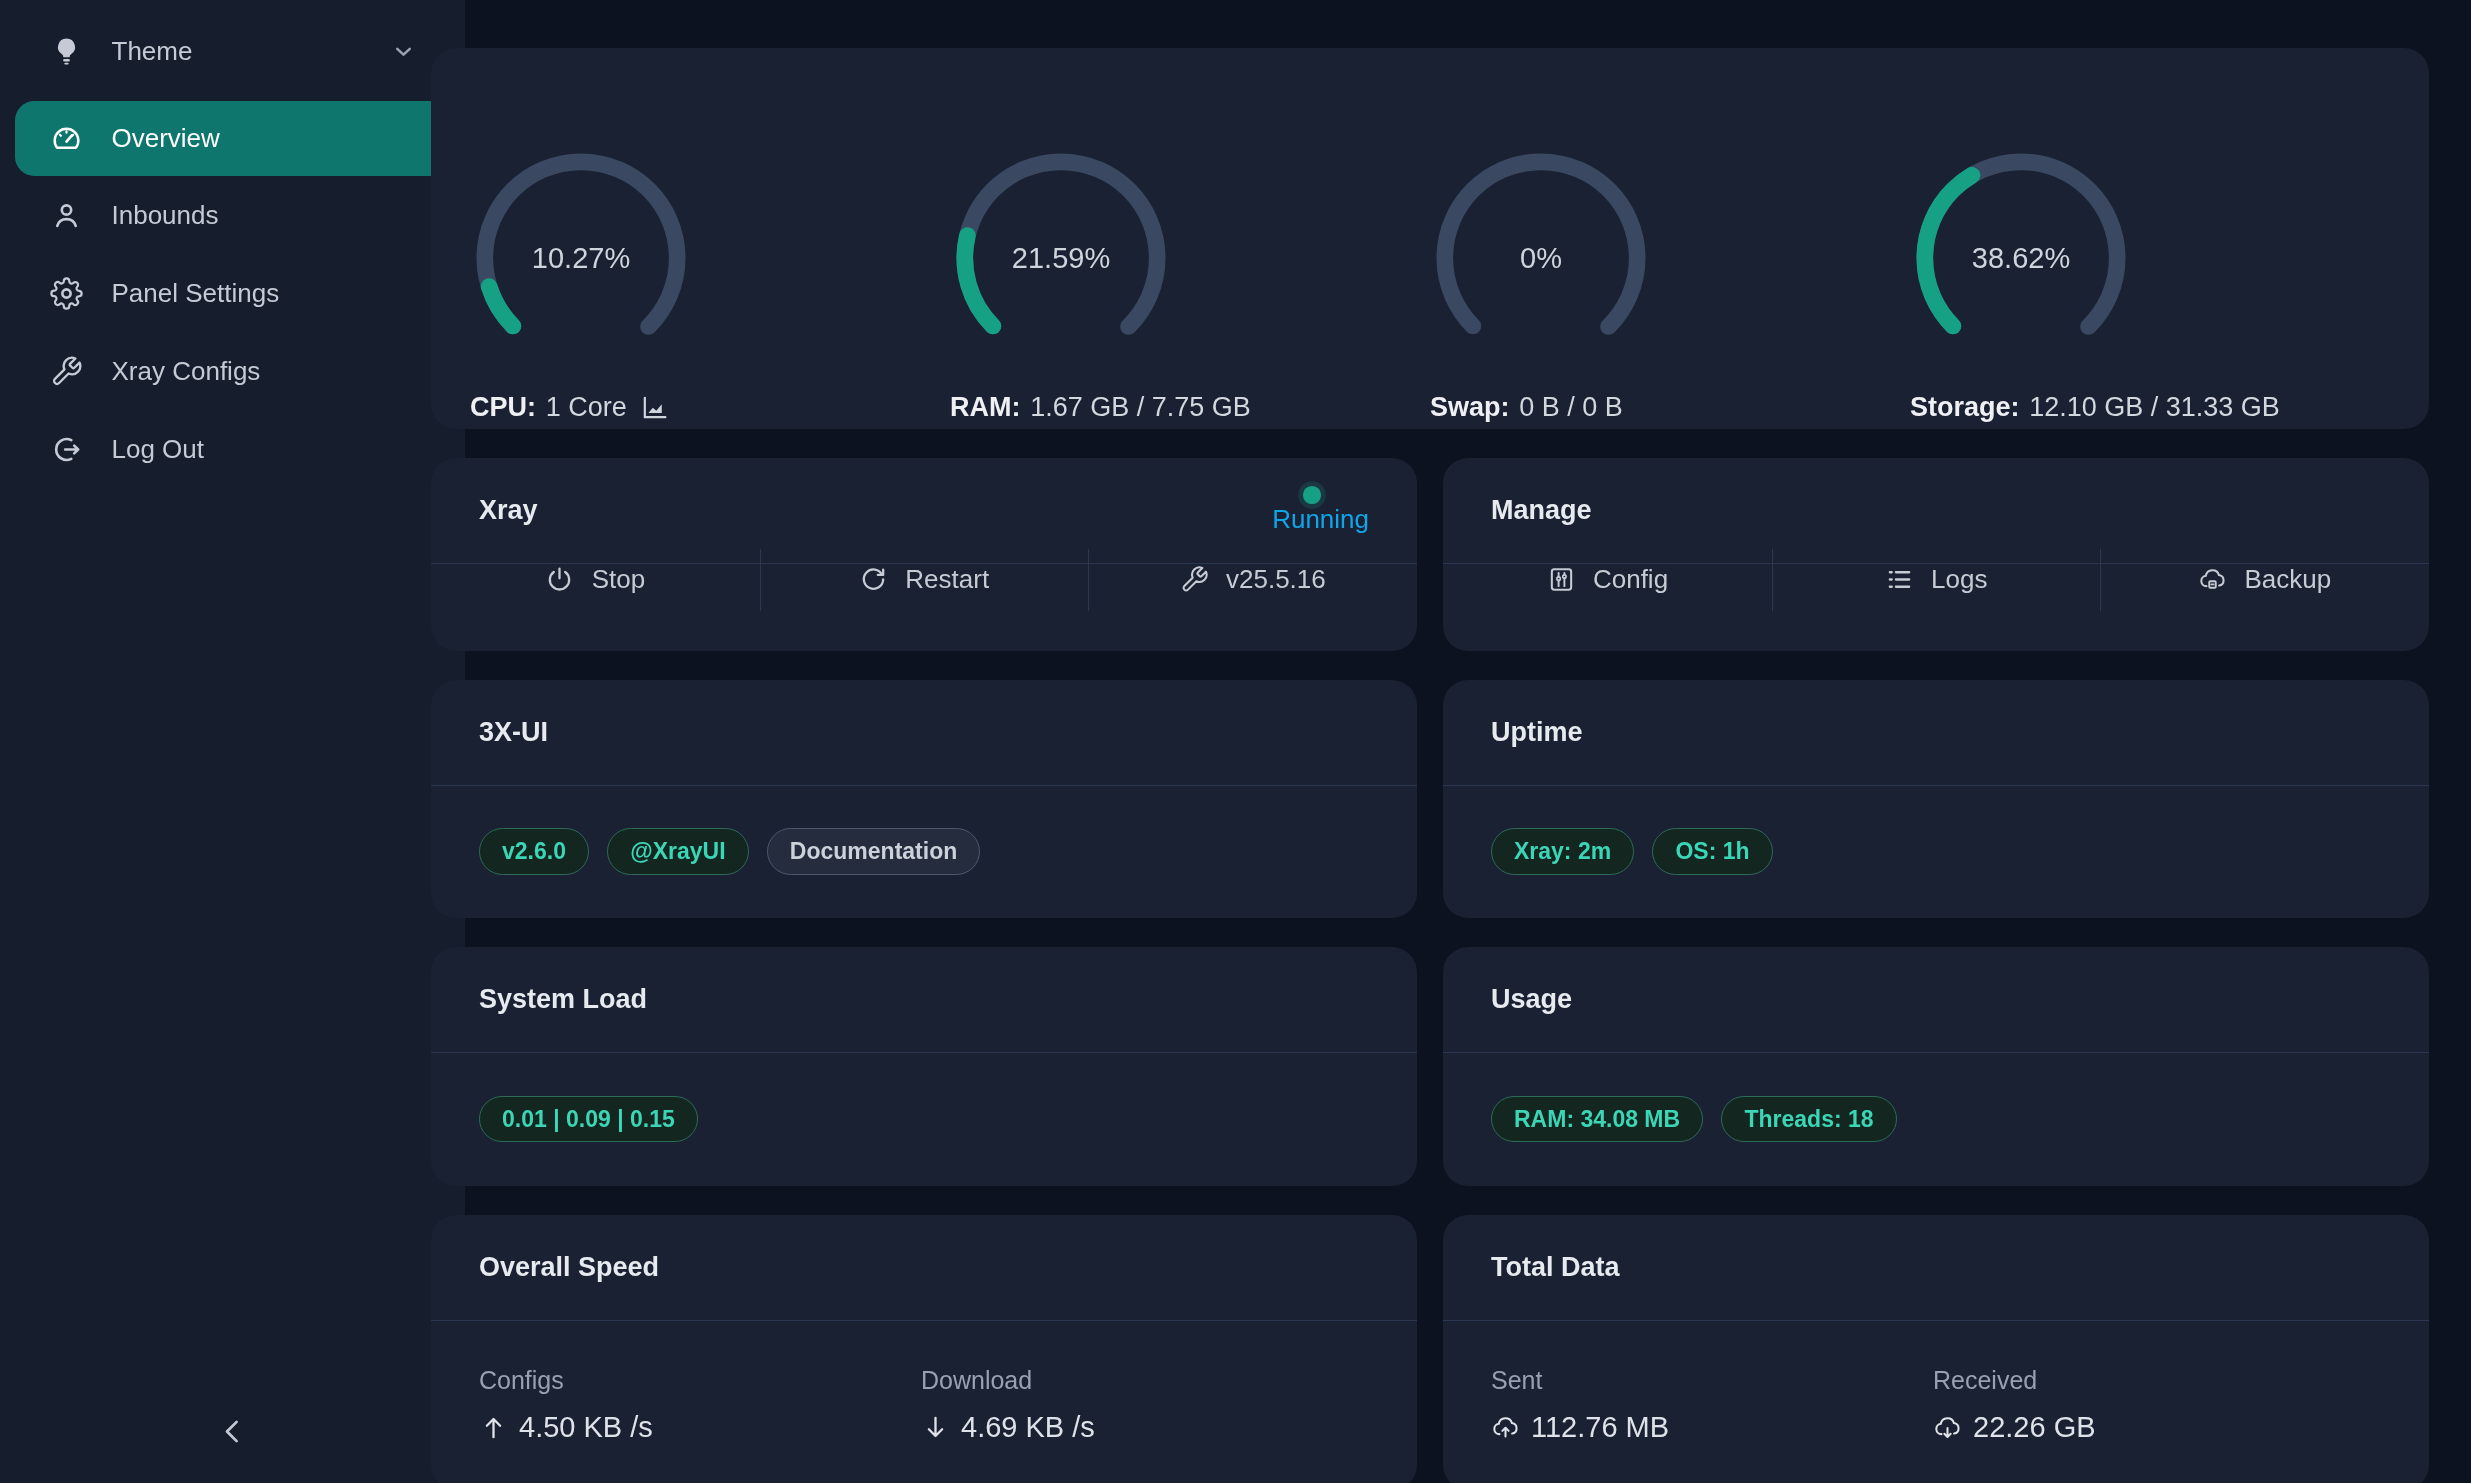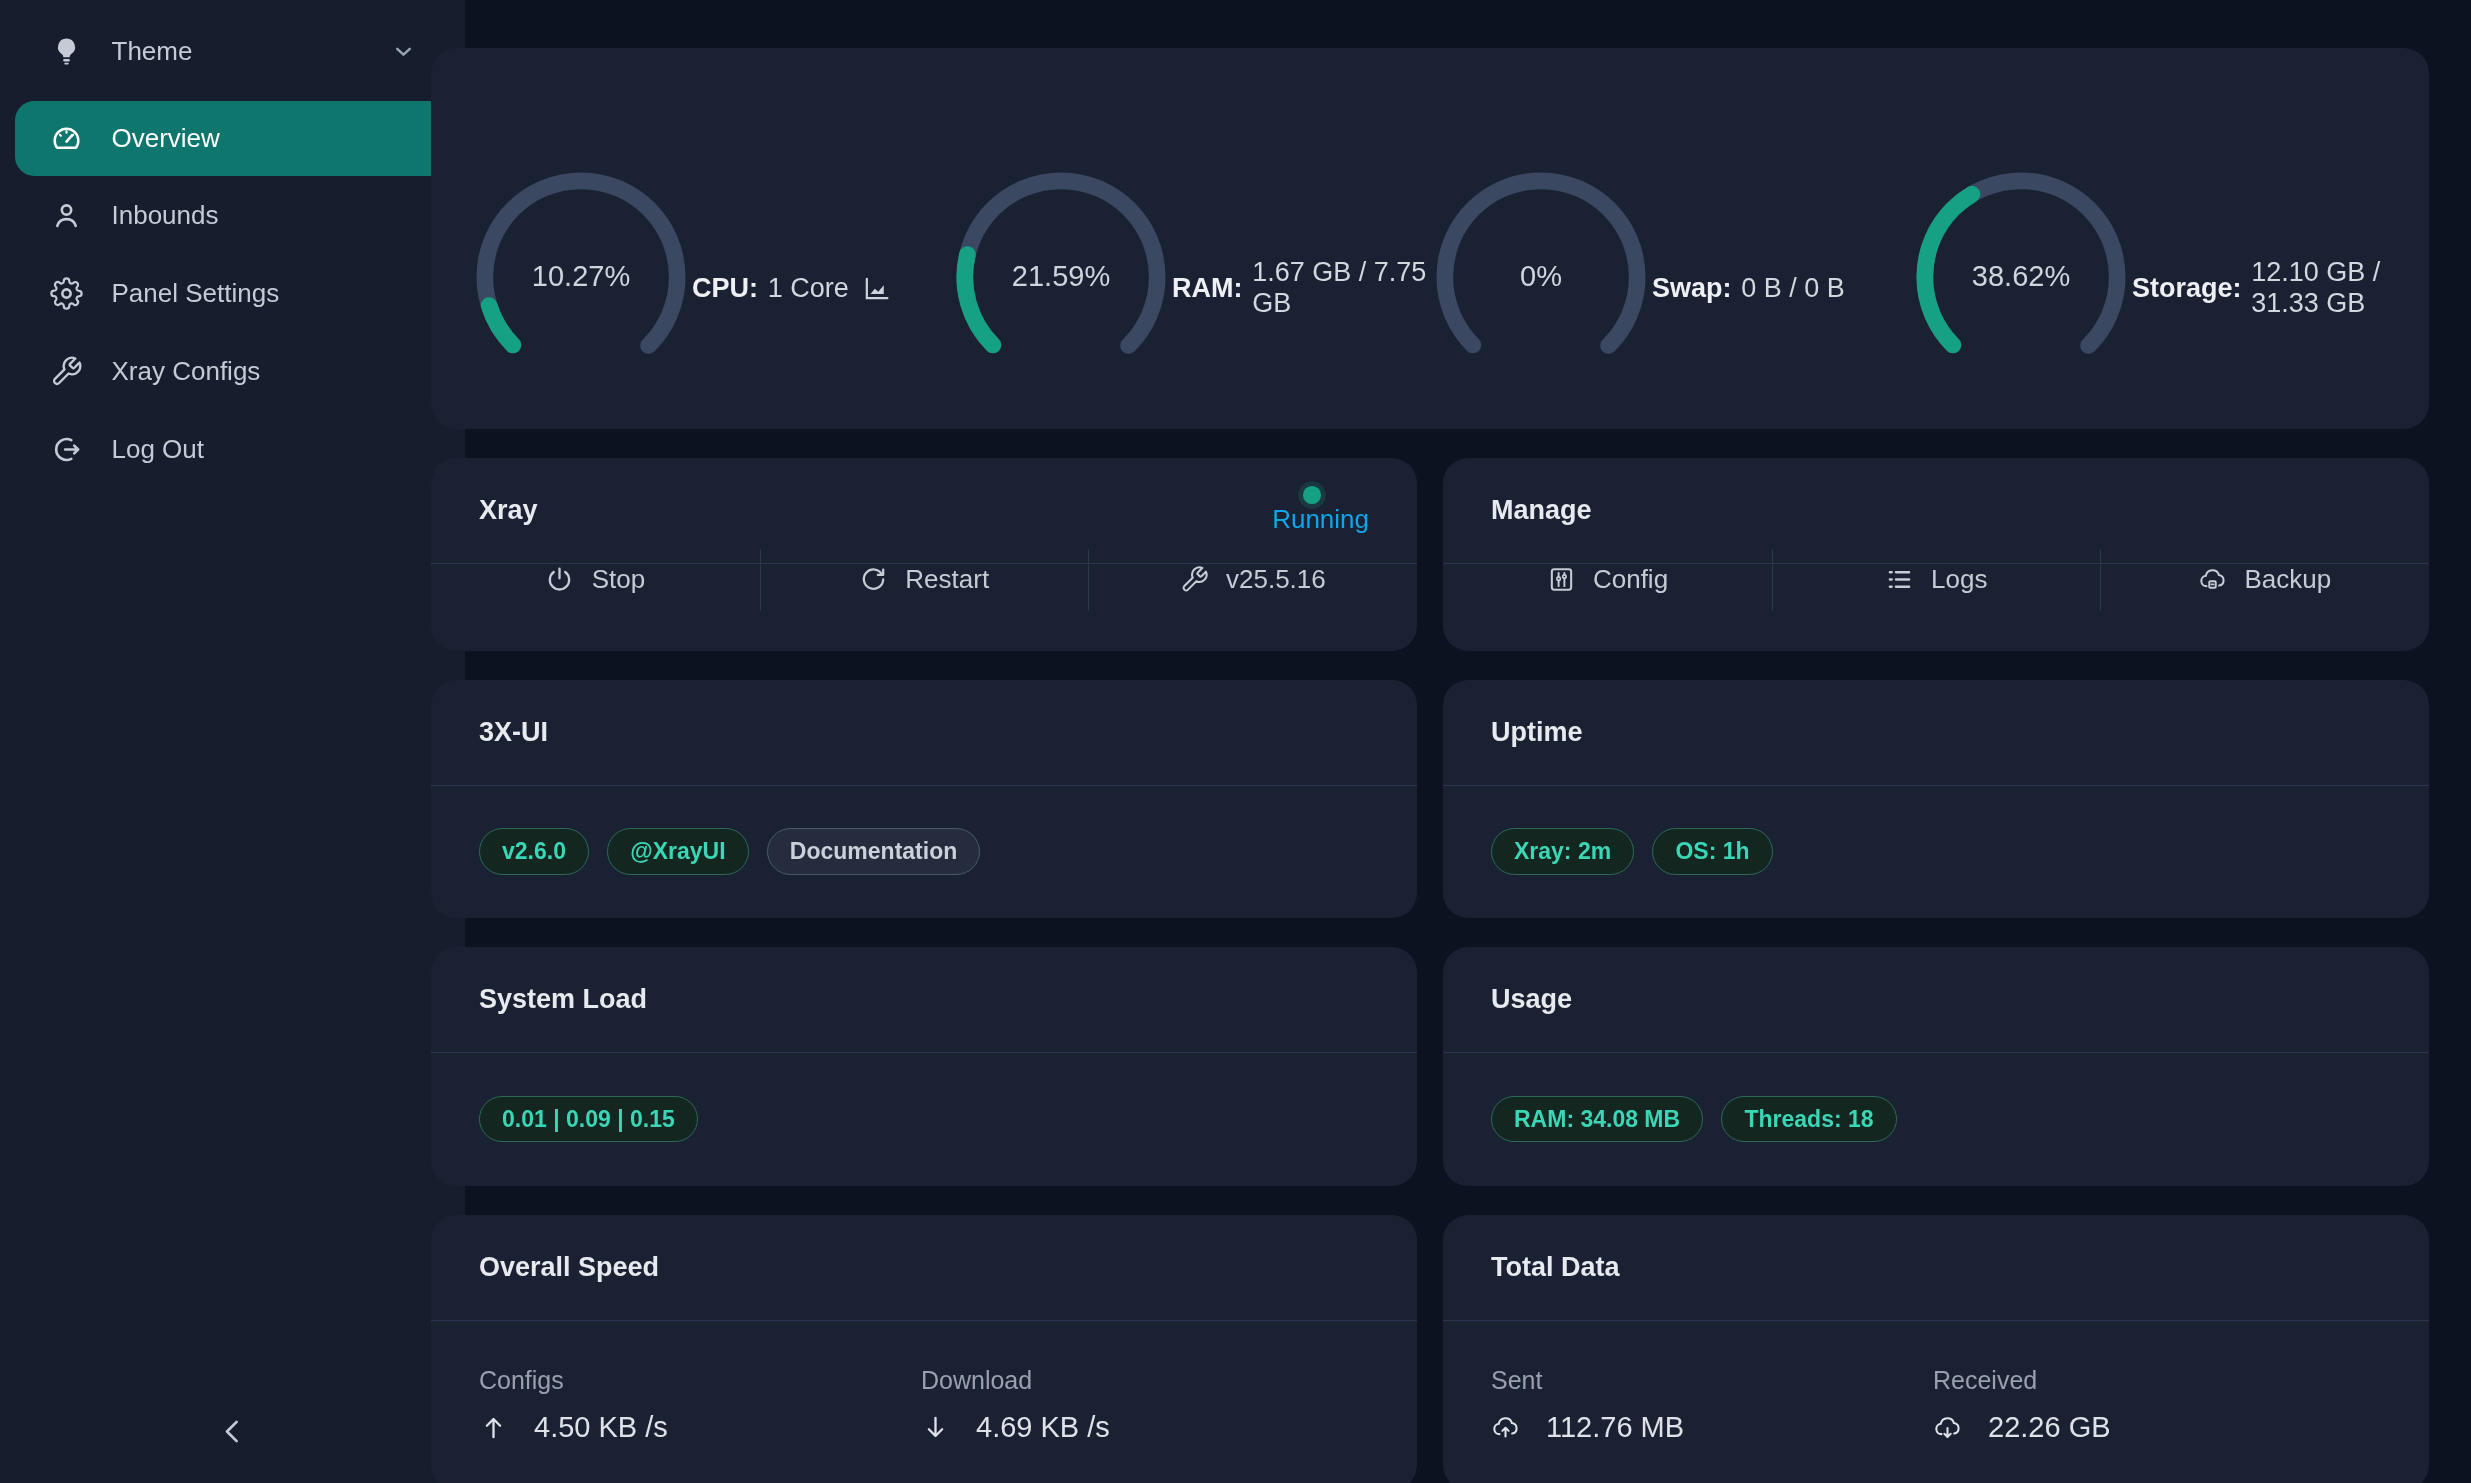--- a/index.html
+++ b/index.html
@@ -33,21 +33,21 @@
     color:#c3c9d4; cursor:pointer;
   }
   .collapse-btn svg { width:33px; height:33px; }
 
   
   .main { position:absolute; left:386px; top:0; right:0; bottom:0; padding:48px 43px 0 45px; }
   .card { background:#1a2132; border-radius:25px; }
 
   
   .top-card { height:381px; margin-bottom:29px; display:flex; padding:0 39px; }
-  .gauge-cell { flex:1; display:flex; flex-direction:row; align-items:center; padding-top:76px; }
+  .gauge-cell { flex:1; display:flex; flex-direction:column; align-items:flex-start; padding-top:99px; }
   .gauge-wrap { position:relative; width:222px; height:222px; }
   .gauge-wrap svg { width:222px; height:222px; display:block; }
   .gauge-track, .gauge-fill {
     fill:none; stroke-width:18; stroke-linecap:round;
     transform:rotate(135deg); transform-origin:120px 120px;
   }
   .gauge-track { stroke:#3a4862; stroke-dasharray:490.1 163.4; }
   .gauge-fill  { stroke:#17a184; }
   .gauge-pct {
     position:absolute; inset:0; display:flex; align-items:center; justify-content:center;
@@ -96,21 +96,21 @@
   .tag.teal { color:#3ad6b6; border:1px solid #2e6b57; background:#13261f; }
   .tag.gray { color:#ccd2da; border:1px solid #4d586e; background:#242c3d; cursor:pointer; }
   .tag.link { cursor:pointer; }
 
   
   .stats-row {
     display:grid; grid-template-columns:442px 1fr; padding:0 48px;
     height:calc(100% - 107px); align-items:center;
   }
   .stat-label { font-size:25px; color:#99a1b0; margin-bottom:15.4px; }
-  .stat-value { font-size:29px; color:#dfe3e9; display:flex; align-items:center; gap:26px; }
+  .stat-value { font-size:29px; color:#dfe3e9; display:flex; align-items:center; gap:11px; }
   .stat-value .sicon { width:29px; height:29px; display:flex; color:#dfe3e9; }
   .stat-value .sicon svg { width:29px; height:29px; }
 </style>
 </head>
 <body>
 
 <div class="sidebar">
   <div class="side-nav">
 
     <div class="nav-item">

